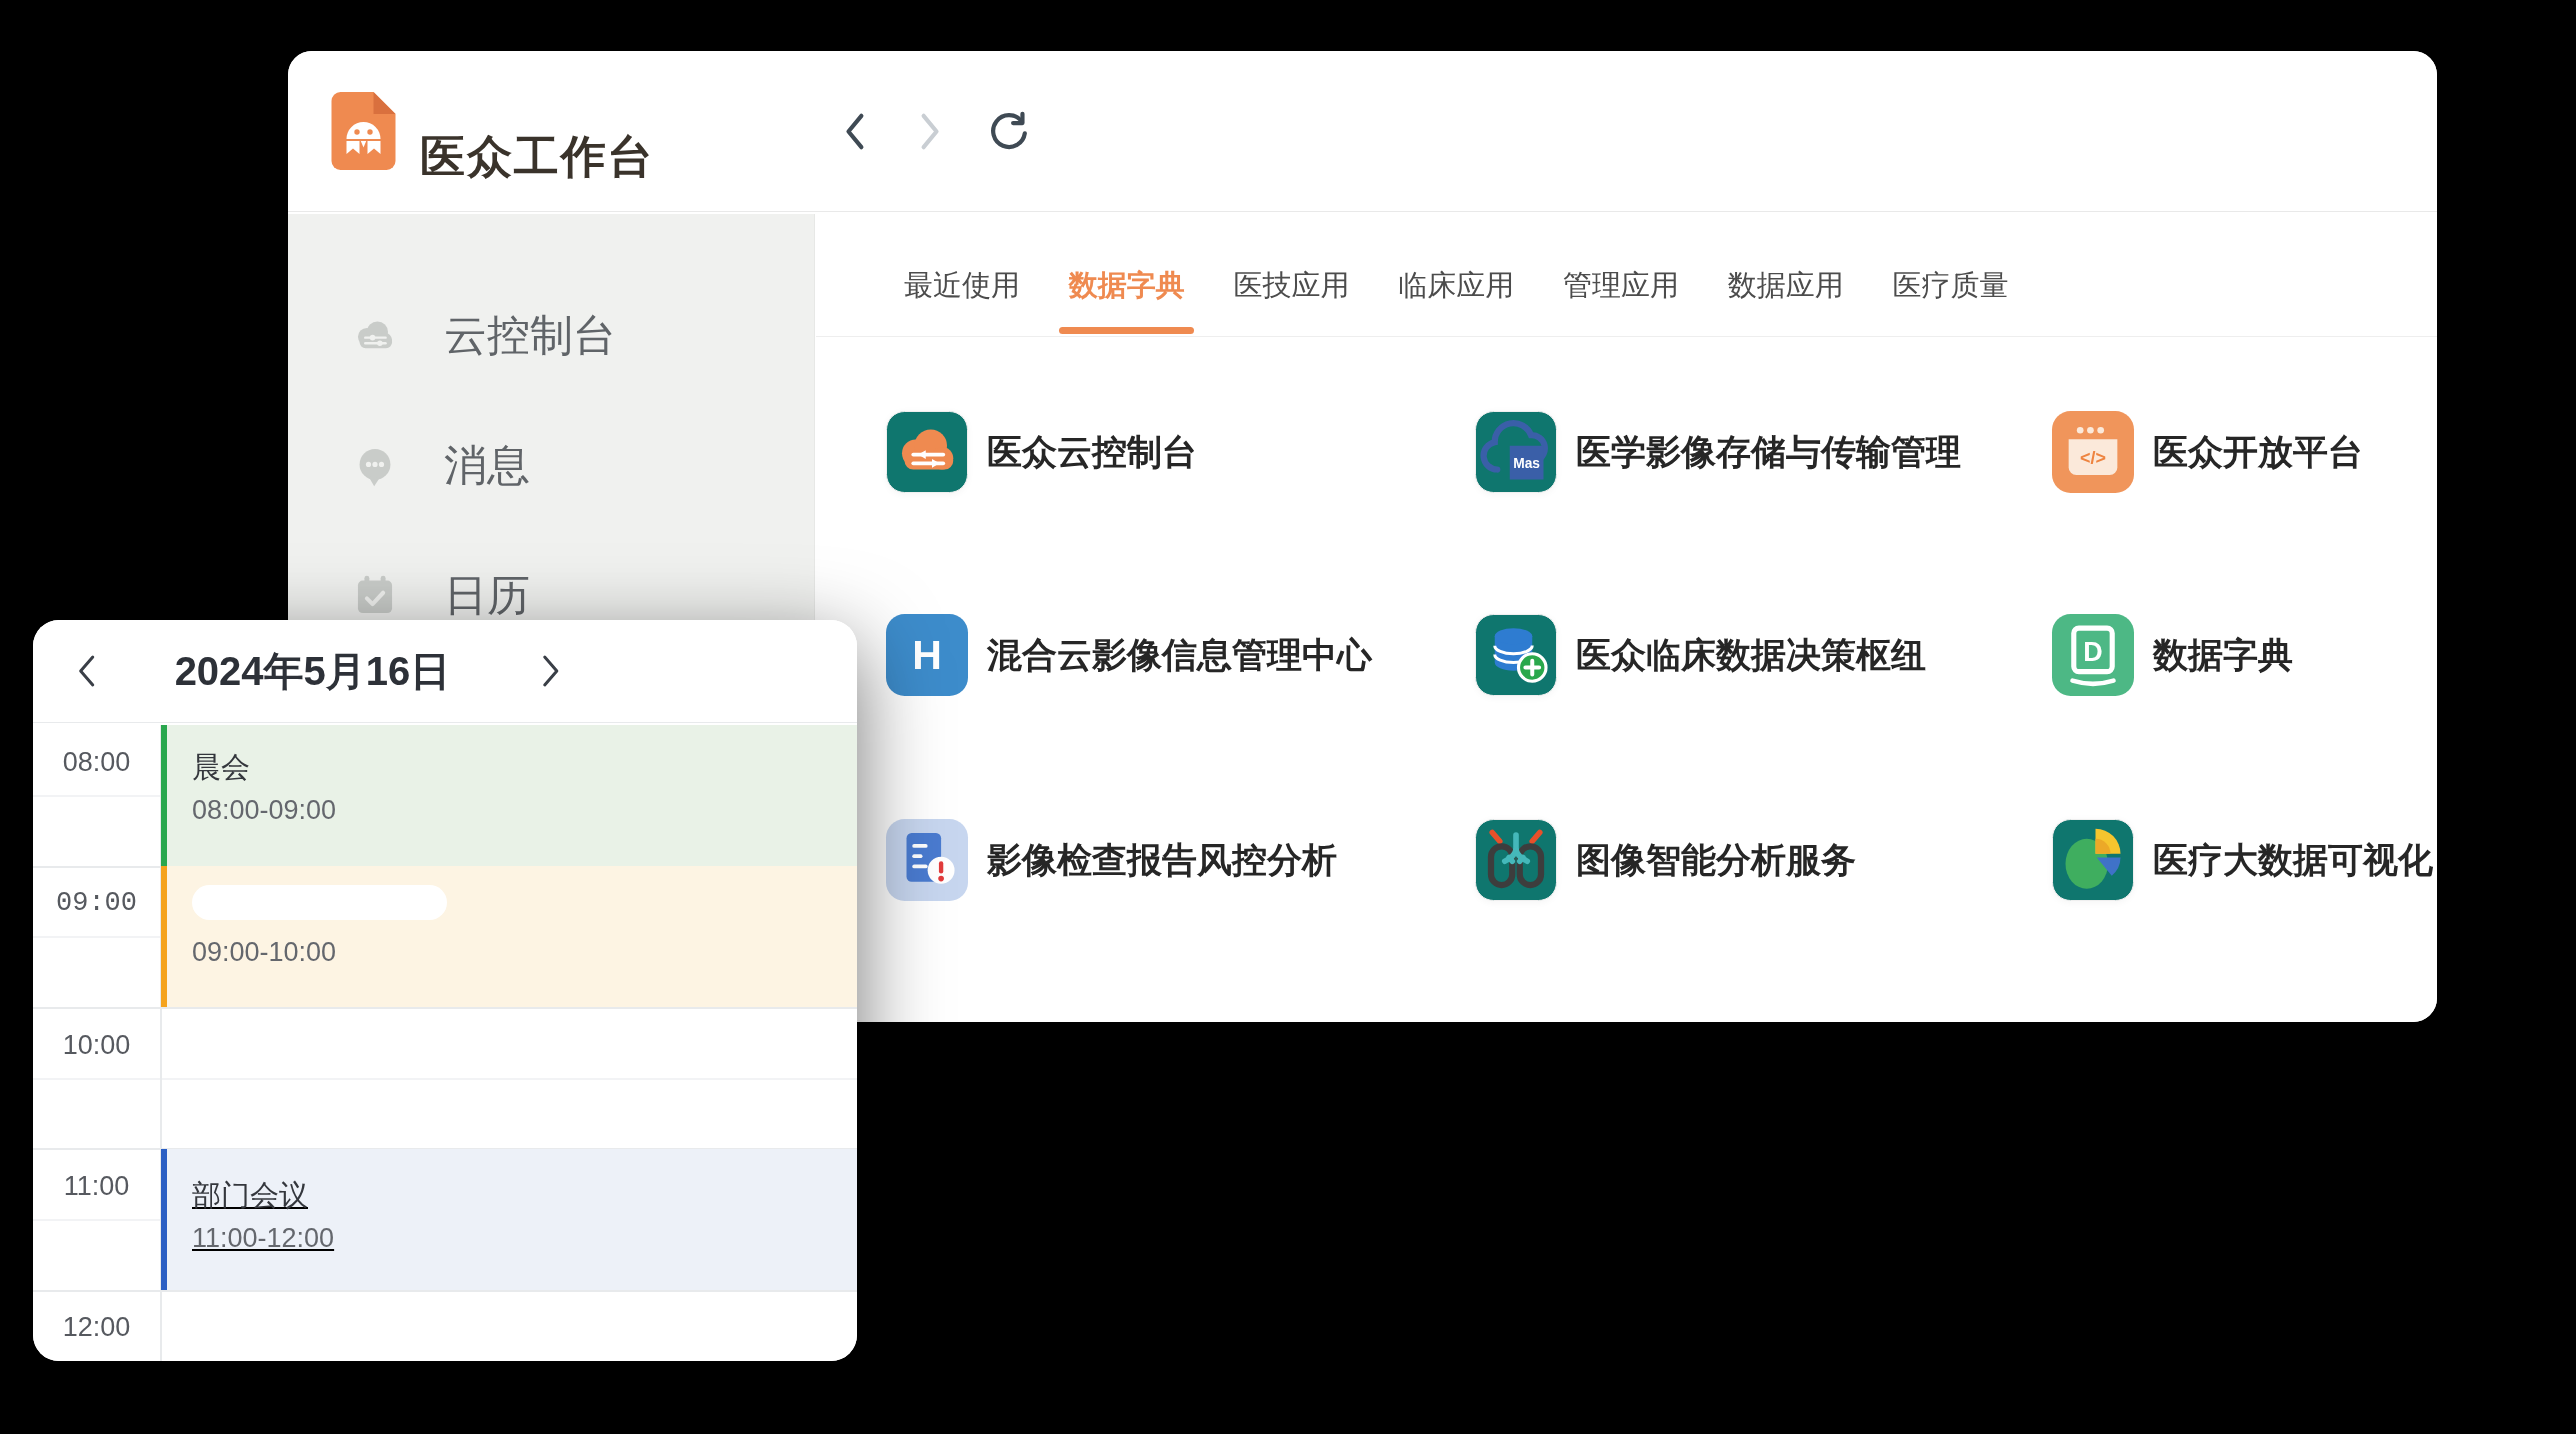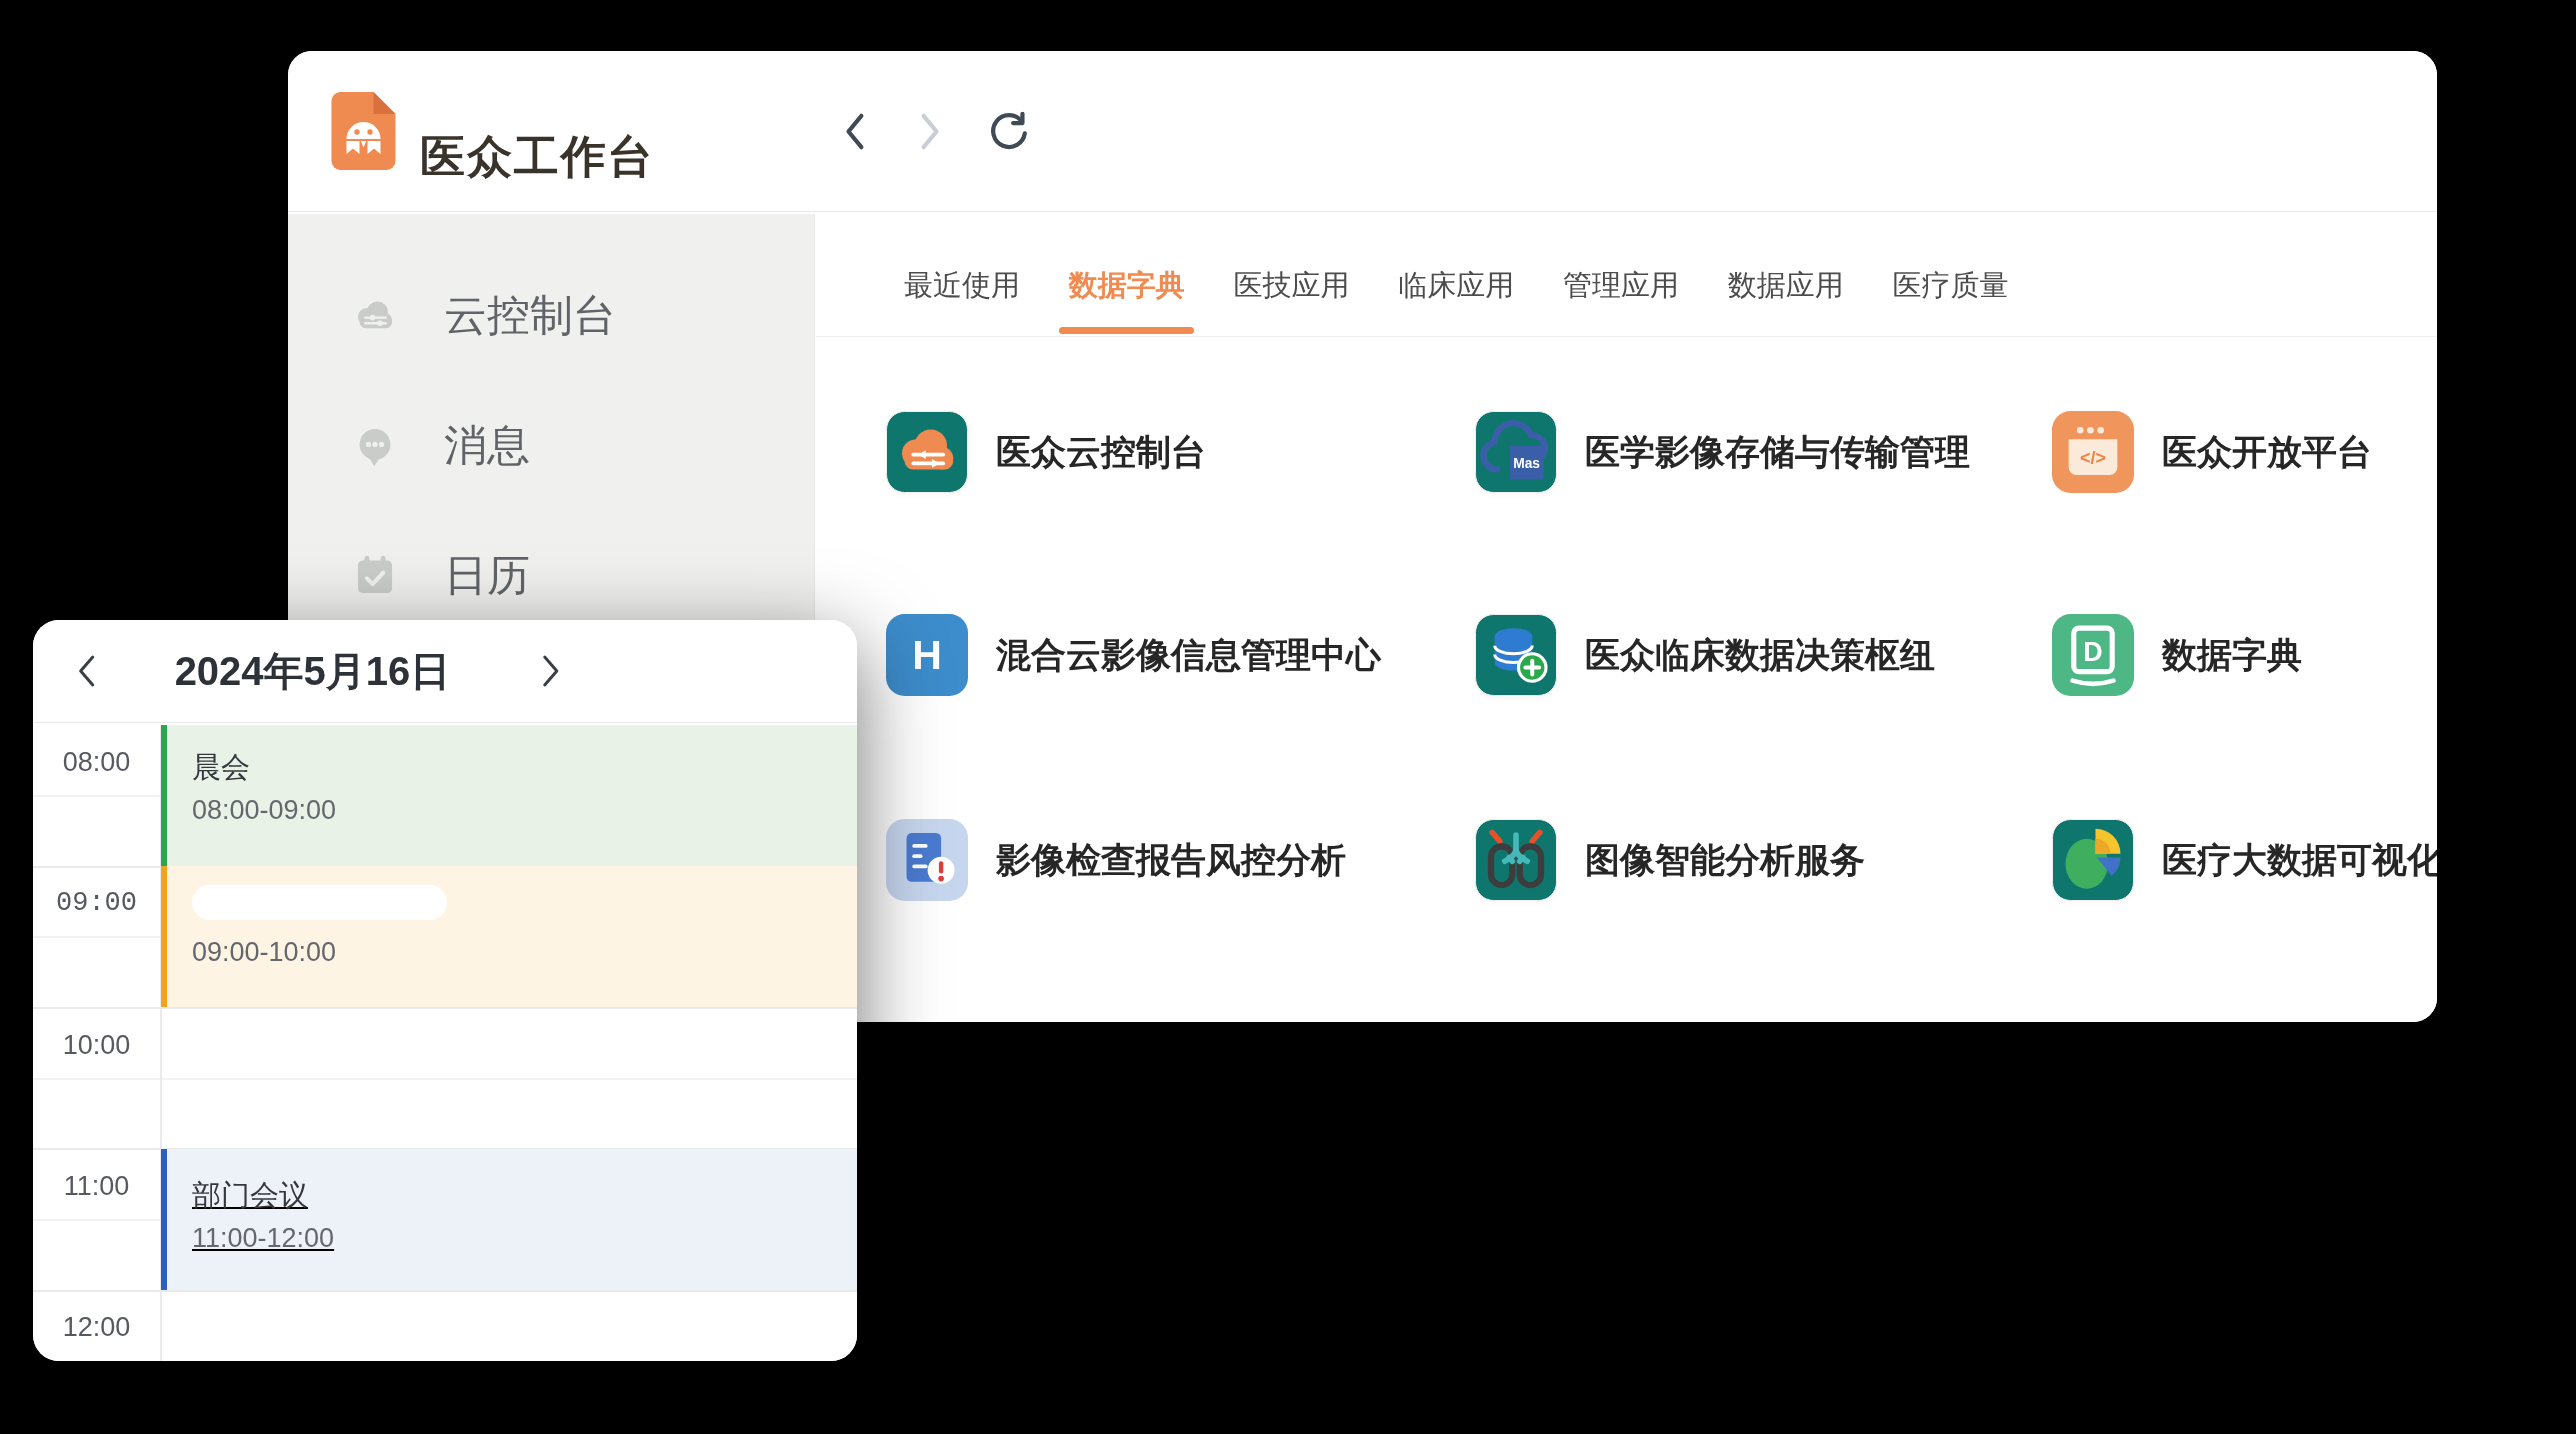--- a/index.html
+++ b/index.html
@@ -15,37 +15,37 @@
   .logo { position:absolute; left:43px; top:41px; width:65px; height:78px; }
   .logo svg { width:100%; height:100%; display:block; }
   .app-title { position:absolute; left:132px; top:0; height:161px; display:flex; align-items:center;
     font-size:45px; font-weight:700; color:#3a332b; letter-spacing:1.9px;margin-top:25px; }
   .navbtns { position:absolute; left:544px; top:0; height:161px; display:flex; align-items:center; gap:34px; }
   .navbtn { width:43px; height:48px; background:none; border:none; padding:0; cursor:pointer; display:flex; align-items:center; justify-content:center; }
   .navbtn svg { display:block; }
 
   
   .sidebar { position:absolute; left:0; top:163px; width:527px; bottom:0; background:#f0f1ef;
-    border-right:0.9px solid #e7e8e6; padding-top:71px; }
+    border-right:0.9px solid #e7e8e6; padding-top:91px; }
   .side-item { display:flex; align-items:center; height:61px; margin-bottom:69px; padding-left:61px; gap:43px; cursor:pointer; }
   .sicon { width:52px; height:52px; flex:none; }
   .sicon svg { width:100%; height:100%; display:block; }
   .side-label { font-size:43px; color:#606468; }
 
   
   .content { position:absolute; left:528px; top:163px; right:0; bottom:0; background:#fff; }
   .tabs { position:absolute; left:0; top:0; right:0; height:123px; border-bottom:1.9px solid #eeeeee;
     display:flex; align-items:center; padding-left:86px; padding-top:22.3px; gap:45px; }
   .tab { font-size:29px; color:#4c4c4c; position:relative; cursor:pointer; padding:0 1.9px; white-space:nowrap; }
   .tab.active { color:var(--accent,#ef8a50); font-weight:600; }
   .tab.active::after { content:""; position:absolute; left:-7.4px; right:-7.4px; bottom:-28px; height:7.4px;
     border-radius:3.7px; background:var(--accent,#ef8a50); }
 
   .grid { position:absolute; left:0; top:123px; right:0; bottom:0; }
-  .cell { position:absolute; display:flex; align-items:center; gap:28px; height:82px; cursor:pointer; }
+  .cell { position:absolute; display:flex; align-items:center; gap:19px; height:82px; cursor:pointer; }
   .appicon { width:82px; height:82px; border-radius:18.6px; flex:none; overflow:hidden; }
   .appicon svg { width:100%; height:100%; display:block; }
   .card { background:#0f766e; border:1.9px solid #efefef; box-shadow:0 1.9px 7.4px rgba(0,0,0,.04); }
   .tile-orange { background:#f0955b; }
   .tile-blue   { background:#3d8ccb; }
   .tile-green  { background:#4db885; }
   .tile-peri   { background:#c7d6ef; }
   .applabel { font-size:35px; color:#262626; font-weight:600; white-space:nowrap; }
   .svgtext { font-family:"Liberation Sans","DejaVu Sans",sans-serif; font-weight:bold; }
 

